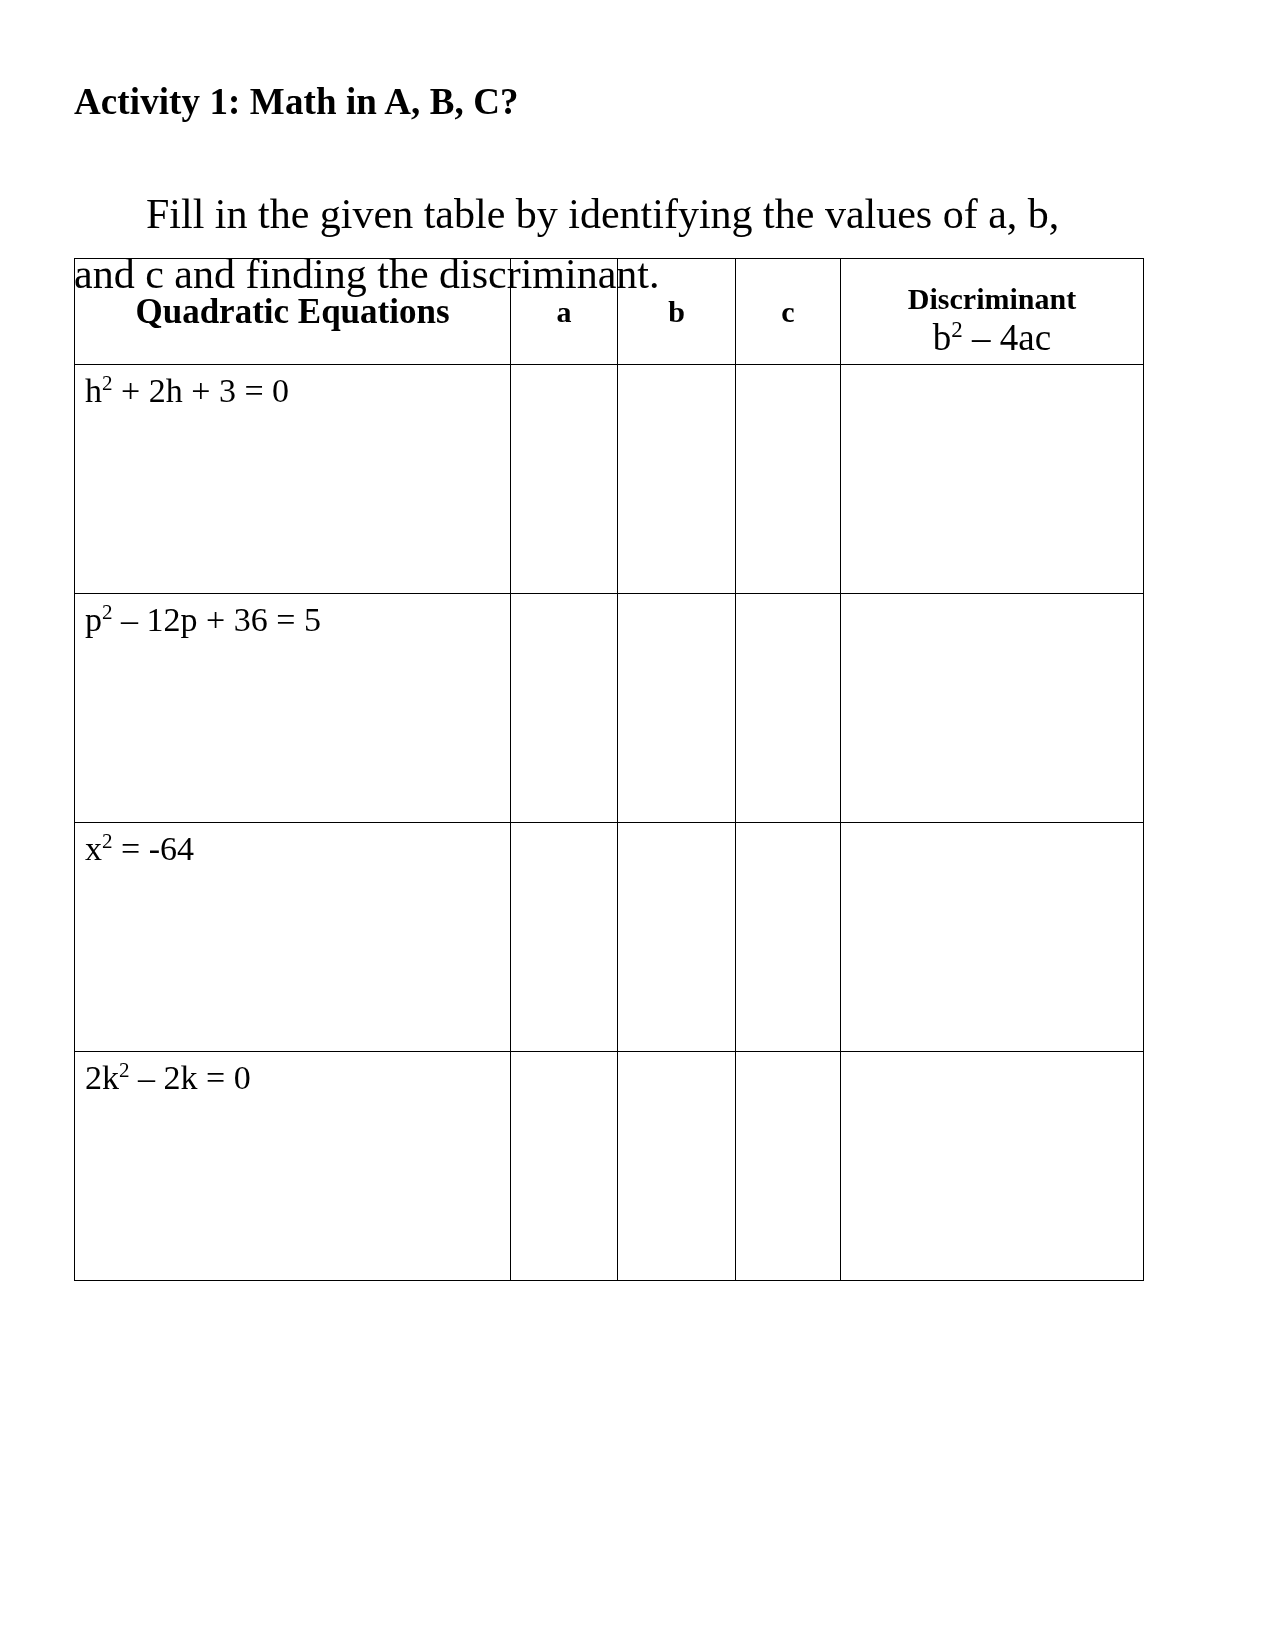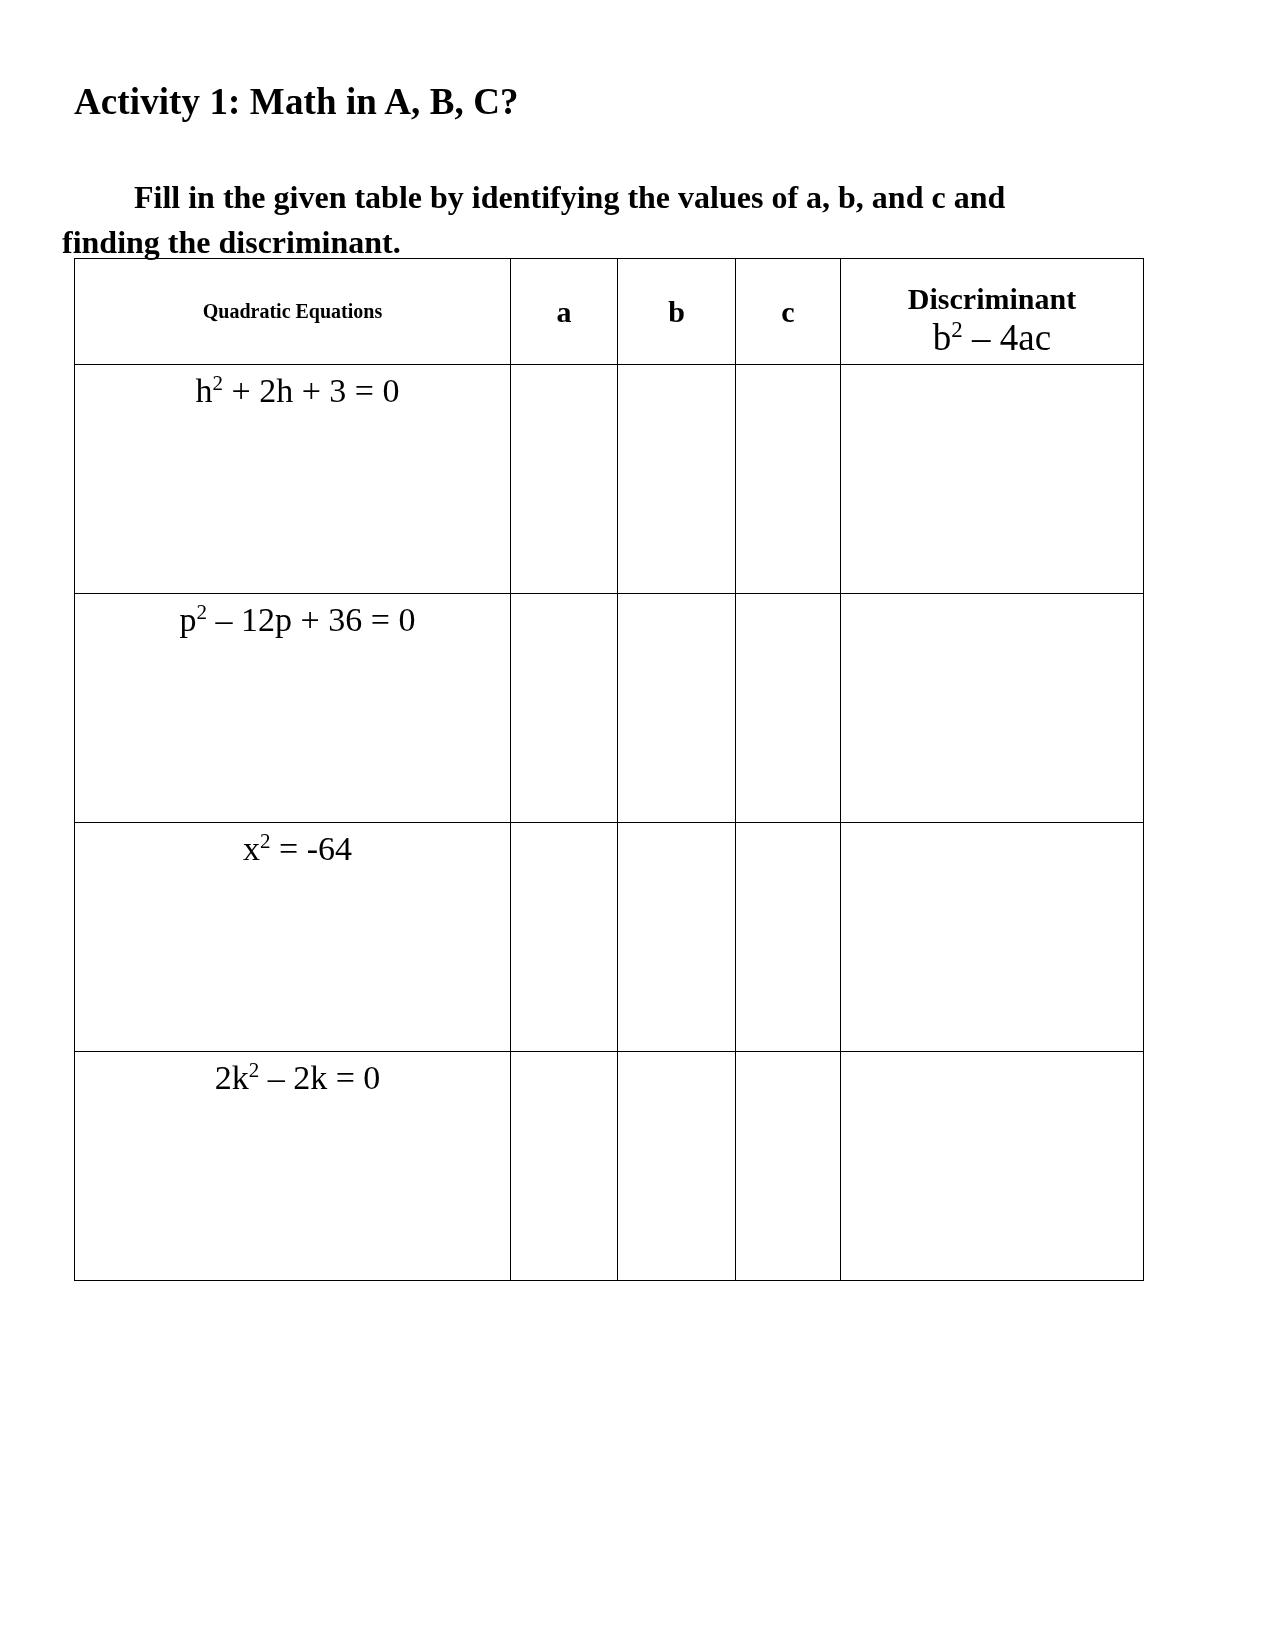--- a/index.html
+++ b/index.html
@@ -33,28 +33,27 @@
     font-weight: bold;
     letter-spacing: 0.1px;
     line-height: 1.15;
     white-space: nowrap;
     margin-top: 9px;
   }
 
   
   .instructions {
     position: absolute;
-    left: 62px;
+    left: 74px;
     top: 143px;
     width: 1045px;
-    font-size: 32px;
+    font-size: 42px;
     line-height: 1.42;
     text-indent: 72px;
     text-align: left;
-    font-weight: bold;
   }
 
   
   .table-wrap {
     position: absolute;
     left: 74px;
     top: 258px;
     width: 1069px;
   }
   table.worksheet {
@@ -78,21 +77,21 @@
 
   
   thead th {
     height: 87px;
     vertical-align: middle;
     text-align: center;
     font-weight: bold;
     font-size: 30px;
   }
   thead th.h-eq {
-    font-size: 20px;
+    font-size: 35px;
   }
   thead th.h-var {
     font-size: 30px;
   }
   thead th.h-disc {
     font-size: 30px;
     line-height: 1.12;
     padding-top: 18px;
   }
   .disc-title {
@@ -109,21 +108,21 @@
 
   
   tbody td {
     height: 222px;
     vertical-align: top;
   }
   tbody td.eq-cell {
     font-size: 34px;
     line-height: 1.2;
     padding: 6px 0 0 10px;
-    text-align: center;
+    text-align: left;
     white-space: nowrap;
   }
   tbody td.blank-cell {
     background: transparent;
   }
 
   sup {
     font-size: 0.62em;
     vertical-align: super;
     line-height: 0;
@@ -163,21 +162,21 @@
 
         <tr>
           <td class="eq-cell"><span>h</span><sup>2</sup><span> + 2h + 3 = 0</span></td>
           <td class="blank-cell"></td>
           <td class="blank-cell"></td>
           <td class="blank-cell"></td>
           <td class="blank-cell"></td>
         </tr>
 
         <tr>
-          <td class="eq-cell"><span>p</span><sup>2</sup><span> – 12p + 36 = 0</span></td>
+          <td class="eq-cell"><span>p</span><sup>2</sup><span> – 12p + 36 = 5</span></td>
           <td class="blank-cell"></td>
           <td class="blank-cell"></td>
           <td class="blank-cell"></td>
           <td class="blank-cell"></td>
         </tr>
 
 
         <tr>
           <td class="eq-cell"><span>x</span><sup>2</sup><span> = -64</span></td>
           <td class="blank-cell"></td>

